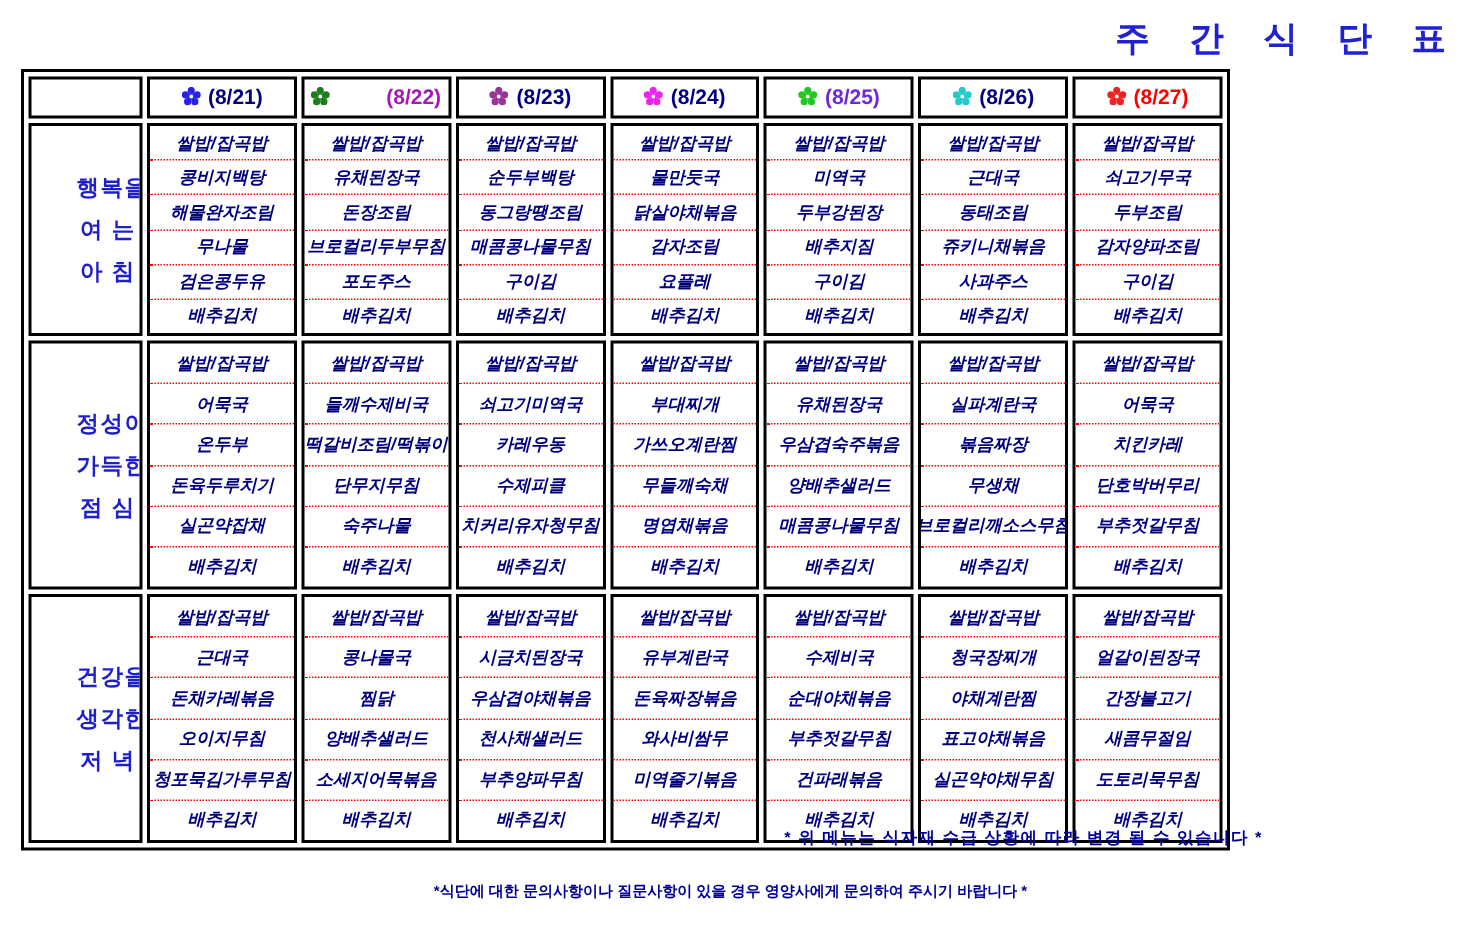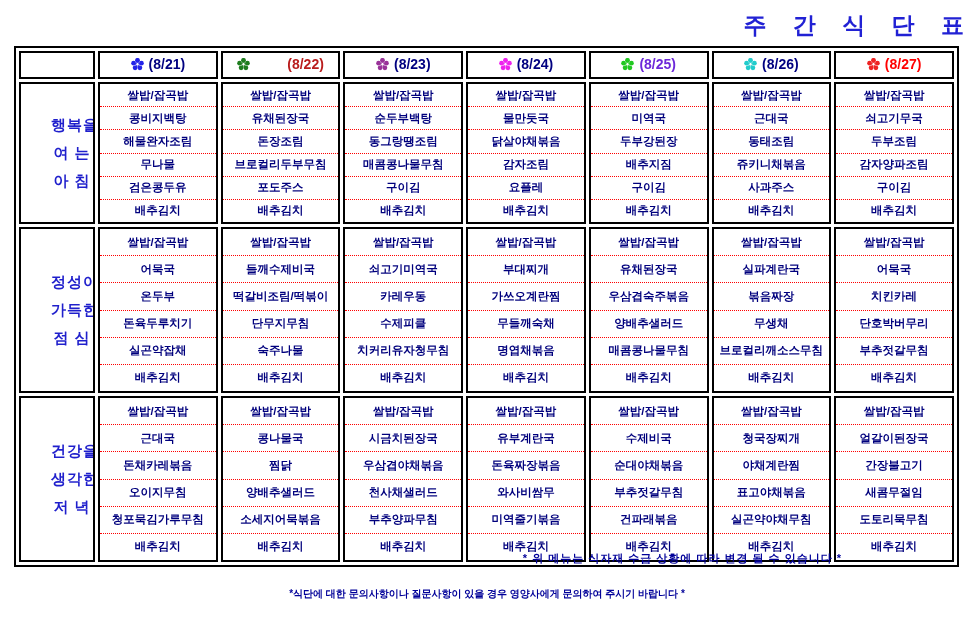--- a/index.html
+++ b/index.html
@@ -5,38 +5,38 @@
   html,body { margin:0; padding:0; }
   body {
     width:974px; height:626px; background:#ffffff; position:relative;
     font-family:"Liberation Sans", sans-serif; overflow:hidden;
   }
   .page-title {
     position:absolute; top:10px; left:0; width:974px; text-align:right;
     color:#2121d4; font-size:23px; font-weight:bold; letter-spacing:10px;
   }
   table.menu-table {
-    position:absolute; top:46px; left:14px; width:945px;
+    position:absolute; top:46px; left:14px; width:806px;
     border-collapse:separate; border-spacing:3px;
     border:2px solid #000; table-layout:fixed; background:#fff;
   }
   td { border:2px solid #000; padding:0; background:#fff; overflow:hidden; }
   td.corner { }
   td.day-head {
     text-align:center; vertical-align:middle; height:24px;
     font-weight:bold; font-size:14px; color:#000080; white-space:nowrap;
   }
   .day-icon { display:inline-block; vertical-align:-2px; margin-right:5px; }
   td.label-cell {
     text-align:center; vertical-align:middle;
     color:#1f1fcc; font-weight:bold; font-size:15px;padding-left:30px;
   }
   .label-line { margin:9px 0; letter-spacing:1px; white-space:pre; }
   td.menu-cell { vertical-align:top; }
-  .menu-lines { display:flex; flex-direction:column; }
+  .menu-lines { display:flex; flex-direction:column;font-style:italic; }
   .s0 .menu-lines { height:138px; }
   .s1 .menu-lines { height:162px; }
   .s2 .menu-lines { height:162px; }
   .menu-line {
     flex:1; display:flex; align-items:center; justify-content:center;
     font-size:11.5px; font-weight:bold; color:#00007d;
     border-top:1px dotted #ff0000; white-space:nowrap;
   }
   .menu-line:first-child { border-top:none; }
   .footer-line1 {
@@ -75,21 +75,21 @@
               <circle cx="2.6" cy="5.2" r="2.4" fill="#2323e8"></circle>
               <circle cx="6.5" cy="6.3" r="1.8" fill="#ffffff" stroke="#2323e8" stroke-width="1"></circle>
             </svg></span><span style="color: rgb(0, 0, 128);">(8/21)</span></td>
         <td class="day-head"><span class="day-icon"><svg width="13" height="13" viewBox="0 0 13 13">
               <circle cx="6.5" cy="2.3" r="2.4" fill="#1e7d1e"></circle>
               <circle cx="10.4" cy="5.2" r="2.4" fill="#1e7d1e"></circle>
               <circle cx="8.9" cy="9.8" r="2.4" fill="#1e7d1e"></circle>
               <circle cx="4.1" cy="9.8" r="2.4" fill="#1e7d1e"></circle>
               <circle cx="2.6" cy="5.2" r="2.4" fill="#1e7d1e"></circle>
               <circle cx="6.5" cy="6.3" r="1.8" fill="#ffffff" stroke="#1e7d1e" stroke-width="1"></circle>
-            </svg></span><span style="color: #b91c1c; margin-left: 32px;">(8/22)</span></td>
+            </svg></span><span style="color: #a21caf; margin-left: 32px;">(8/22)</span></td>
         <td class="day-head"><span class="day-icon"><svg width="13" height="13" viewBox="0 0 13 13">
               <circle cx="6.5" cy="2.3" r="2.4" fill="#993399"></circle>
               <circle cx="10.4" cy="5.2" r="2.4" fill="#993399"></circle>
               <circle cx="8.9" cy="9.8" r="2.4" fill="#993399"></circle>
               <circle cx="4.1" cy="9.8" r="2.4" fill="#993399"></circle>
               <circle cx="2.6" cy="5.2" r="2.4" fill="#993399"></circle>
               <circle cx="6.5" cy="6.3" r="1.8" fill="#ffffff" stroke="#993399" stroke-width="1"></circle>
             </svg></span><span style="color: rgb(0, 0, 128);">(8/23)</span></td>
         <td class="day-head"><span class="day-icon"><svg width="13" height="13" viewBox="0 0 13 13">
               <circle cx="6.5" cy="2.3" r="2.4" fill="#ee22ee"></circle>

